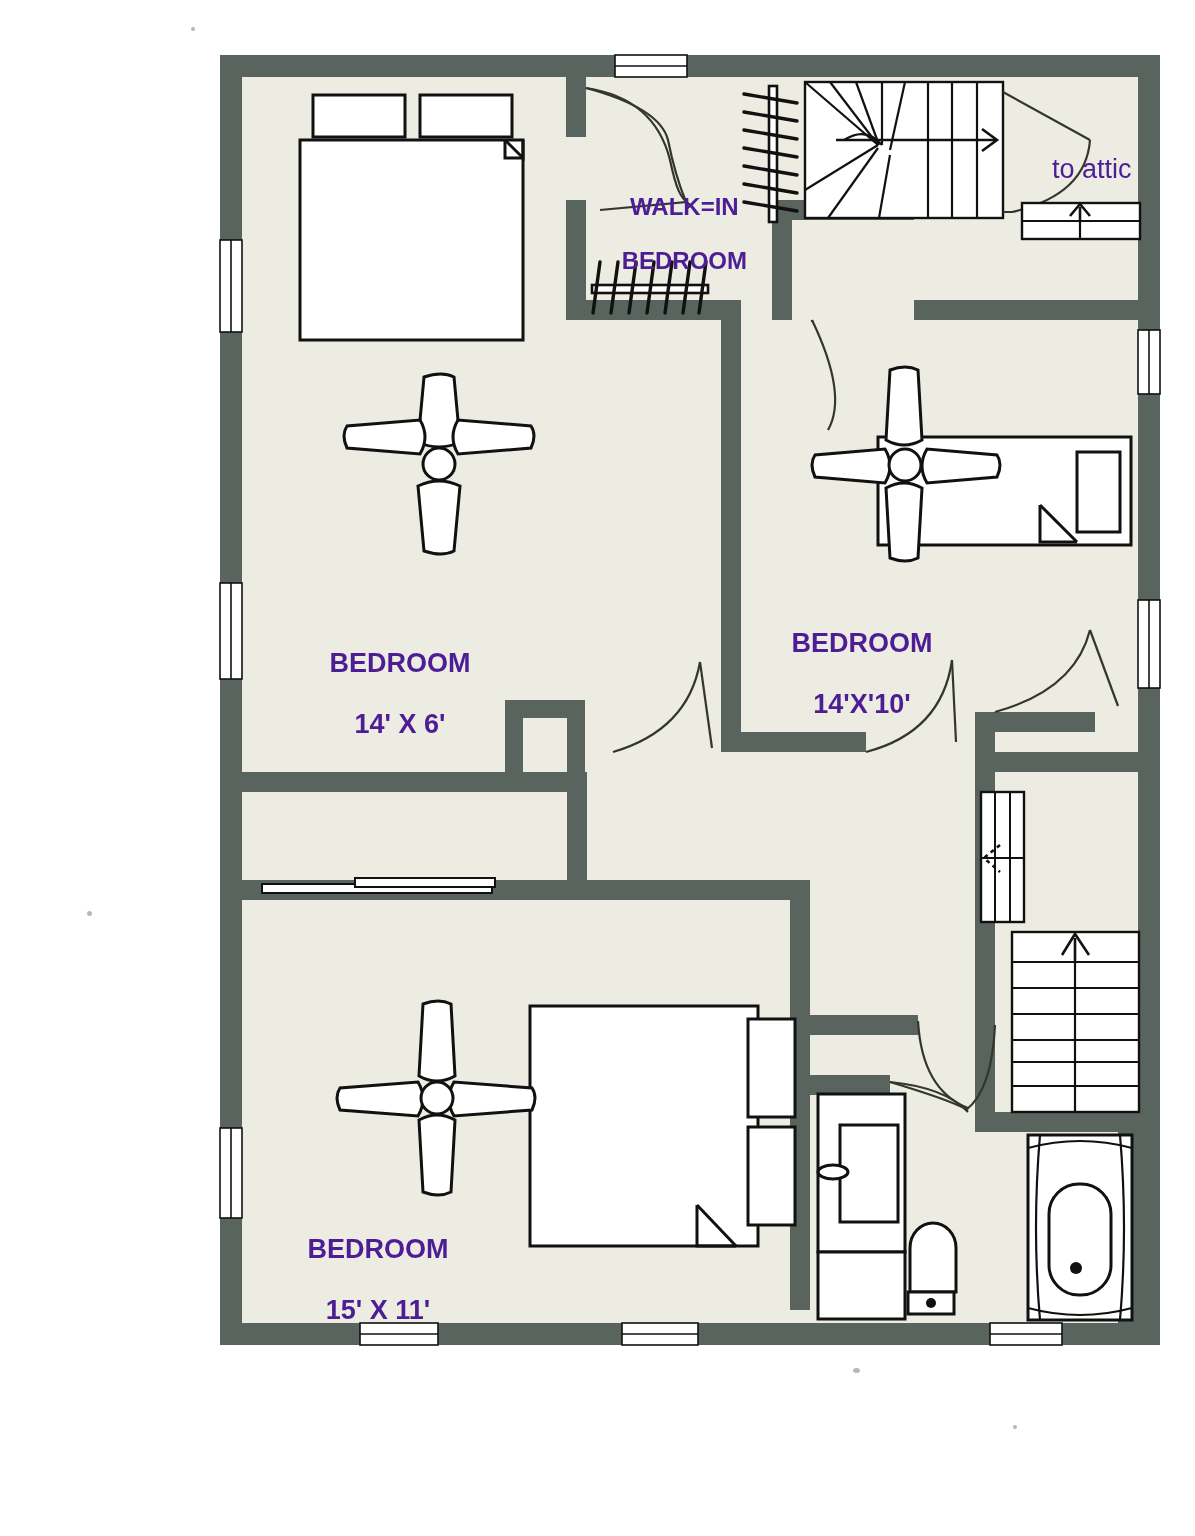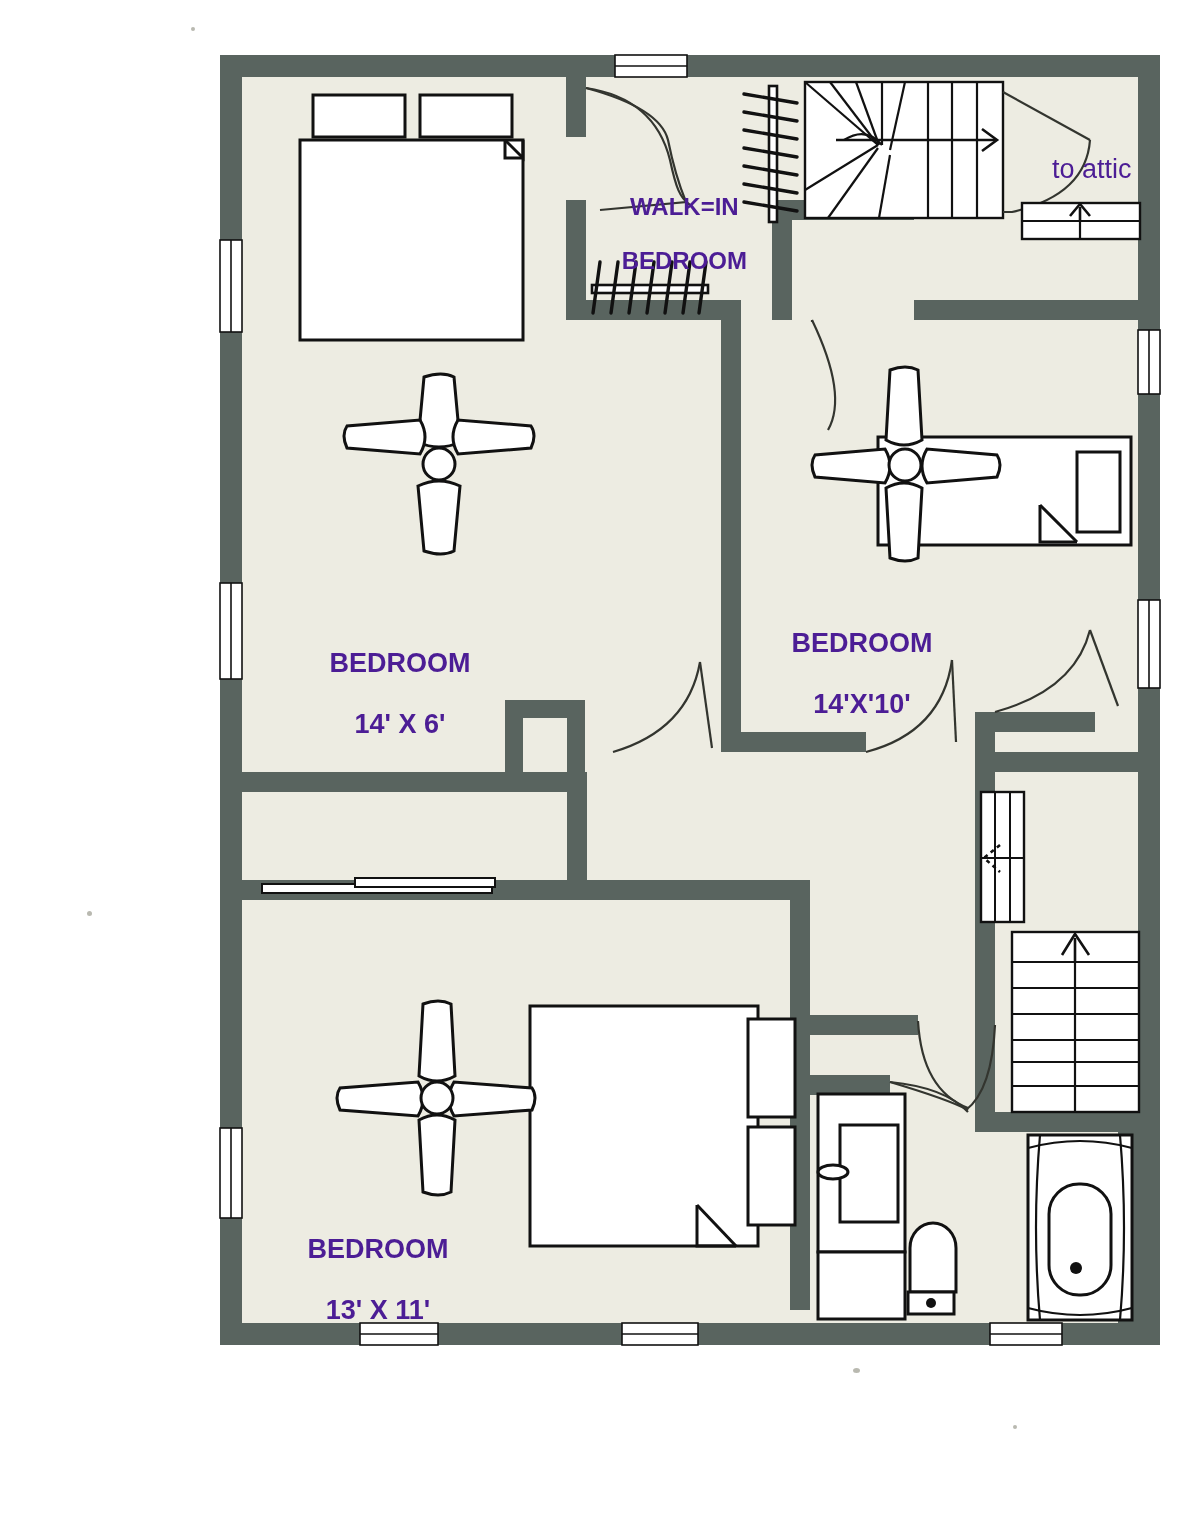--- a/index.html
+++ b/index.html
@@ -363,21 +363,21 @@
     <span>14' X 6'</span>
   </div>
 
   <div class="lbl room" style="left:722px;top:598px;width:250px;">
     <span>BEDROOM</span><br>
     <span>14'X'10'</span>
   </div>
 
   <div class="lbl room" style="left:238px;top:1204px;width:250px;">
     <span>BEDROOM</span><br>
-    <span>13' X 11'</span>
+    <span>15' X 11'</span>
   </div>
 
   <div class="lbl small" style="left:575px;top:167px;width:192px;">
     <span>WALK=IN</span><br>
     <span>BEDROOM</span>
   </div>
 
   <div class="lbl attic" style="left:1022px;top:124px;width:130px;text-align:left;">
     <span>to attic</span>
   </div>

